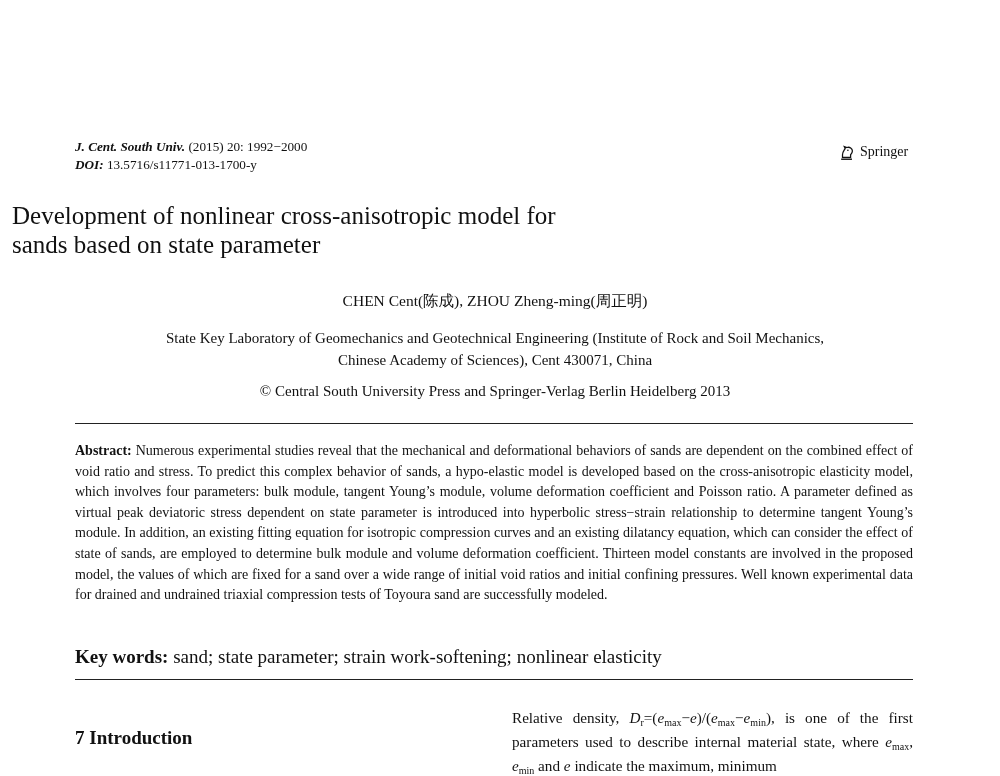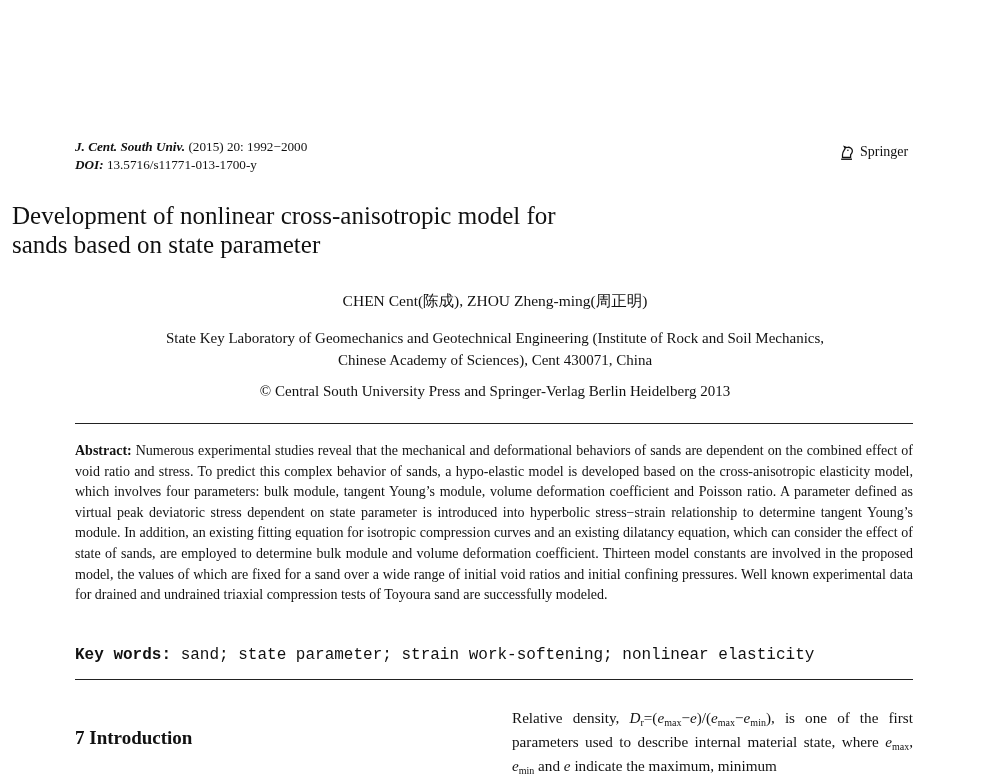--- a/index.html
+++ b/index.html
@@ -16,21 +16,21 @@
   .affiliation { position: absolute; left: 0; width: 990px; top: 327px; text-align: center; font-size: 15px; line-height: 22px; }
   .copyright { position: absolute; left: 0; width: 990px; top: 383px; text-align: center; font-size: 15px; }
   .rule { position: absolute; left: 75px; width: 838px; height: 0; border-top: 1.3px solid #222; }
   .rule-top { top: 423px; }
   .rule-bottom { top: 679px; }
   .abstract {
     position: absolute; left: 75px; width: 838px; top: 441px;
     font-size: 14px; line-height: 20.6px; text-align: justify;
   }
   .abstract b { font-weight: bold; }
-  .keywords { position: absolute; left: 75px; top: 646px; font-size: 16px; font-family: Liberation Mono, monospace; }
+  .keywords { position: absolute; left: 75px; top: 646px; font-size: 19px; }
   .keywords b { font-weight: bold; }
   .section-heading { position: absolute; left: 75px; top: 727px; font-size: 19px; font-weight: bold; }
   .intro-right {
     position: absolute; left: 512px; width: 401px; top: 706px;
     font-size: 15.2px; line-height: 24px; text-align: justify;
   }
   .intro-right i { font-style: italic; }
   sub { font-size: 10px; vertical-align: -3px; line-height: 0; }
 </style>
 </head>

